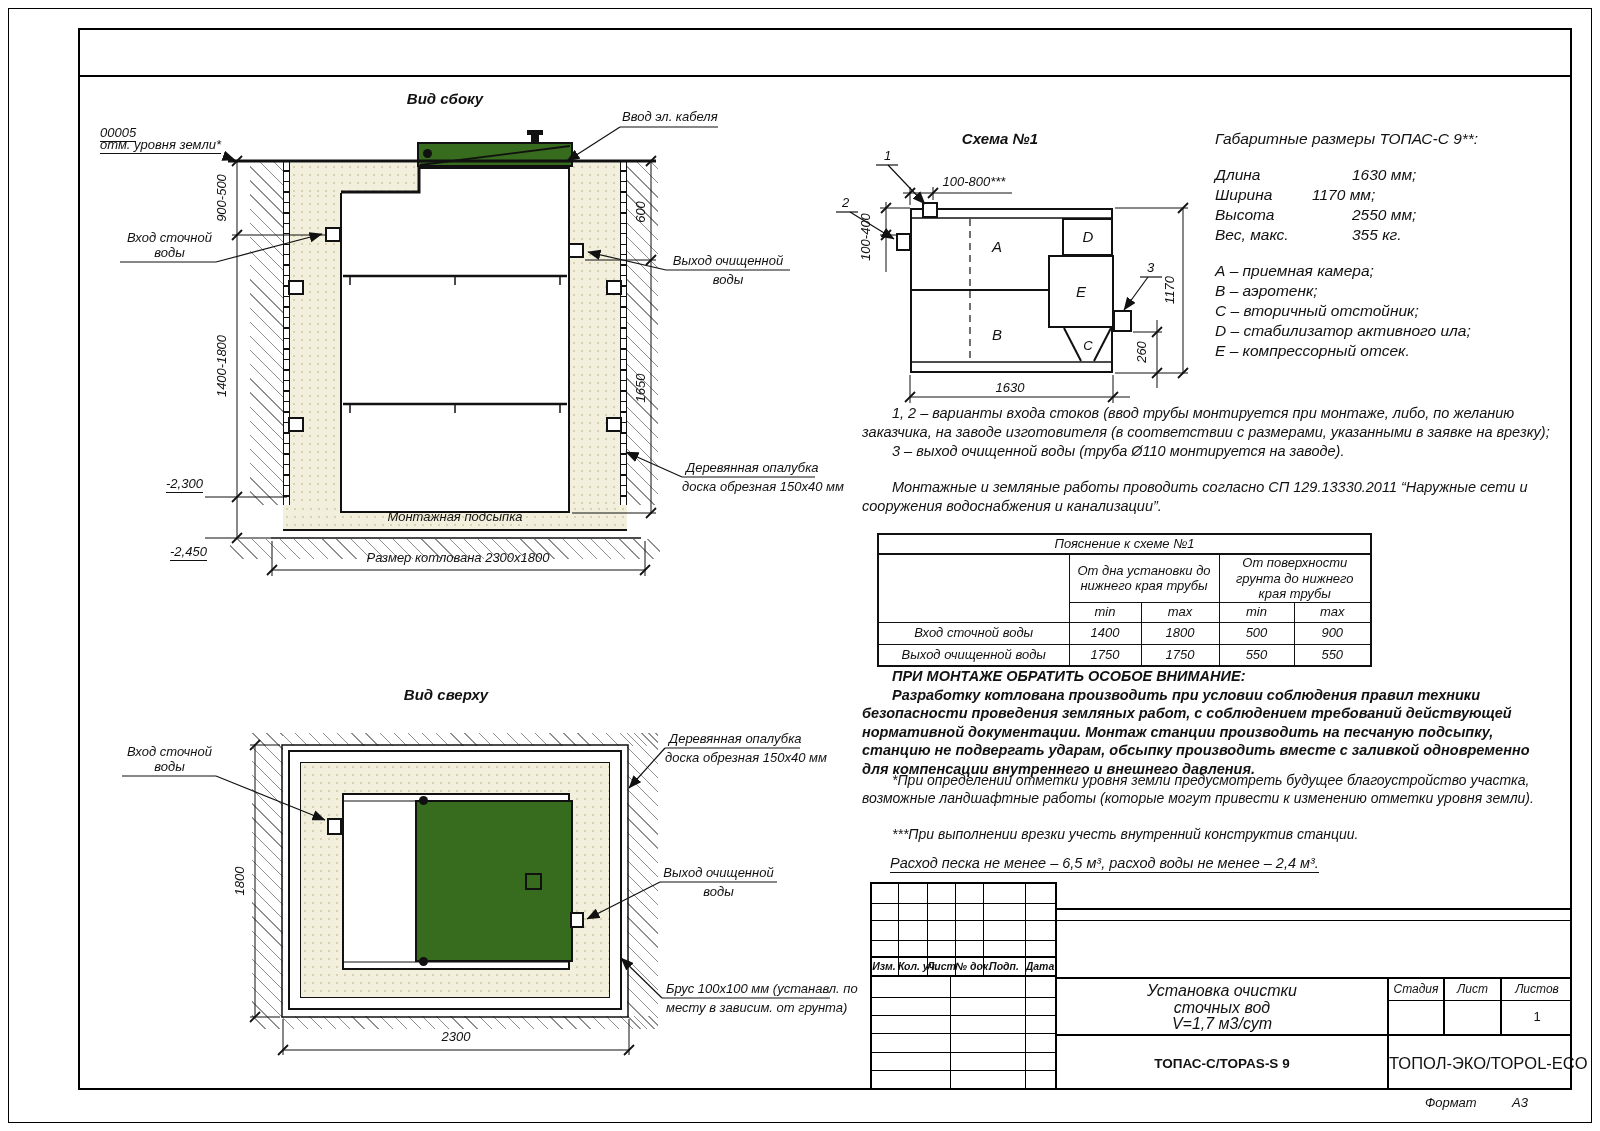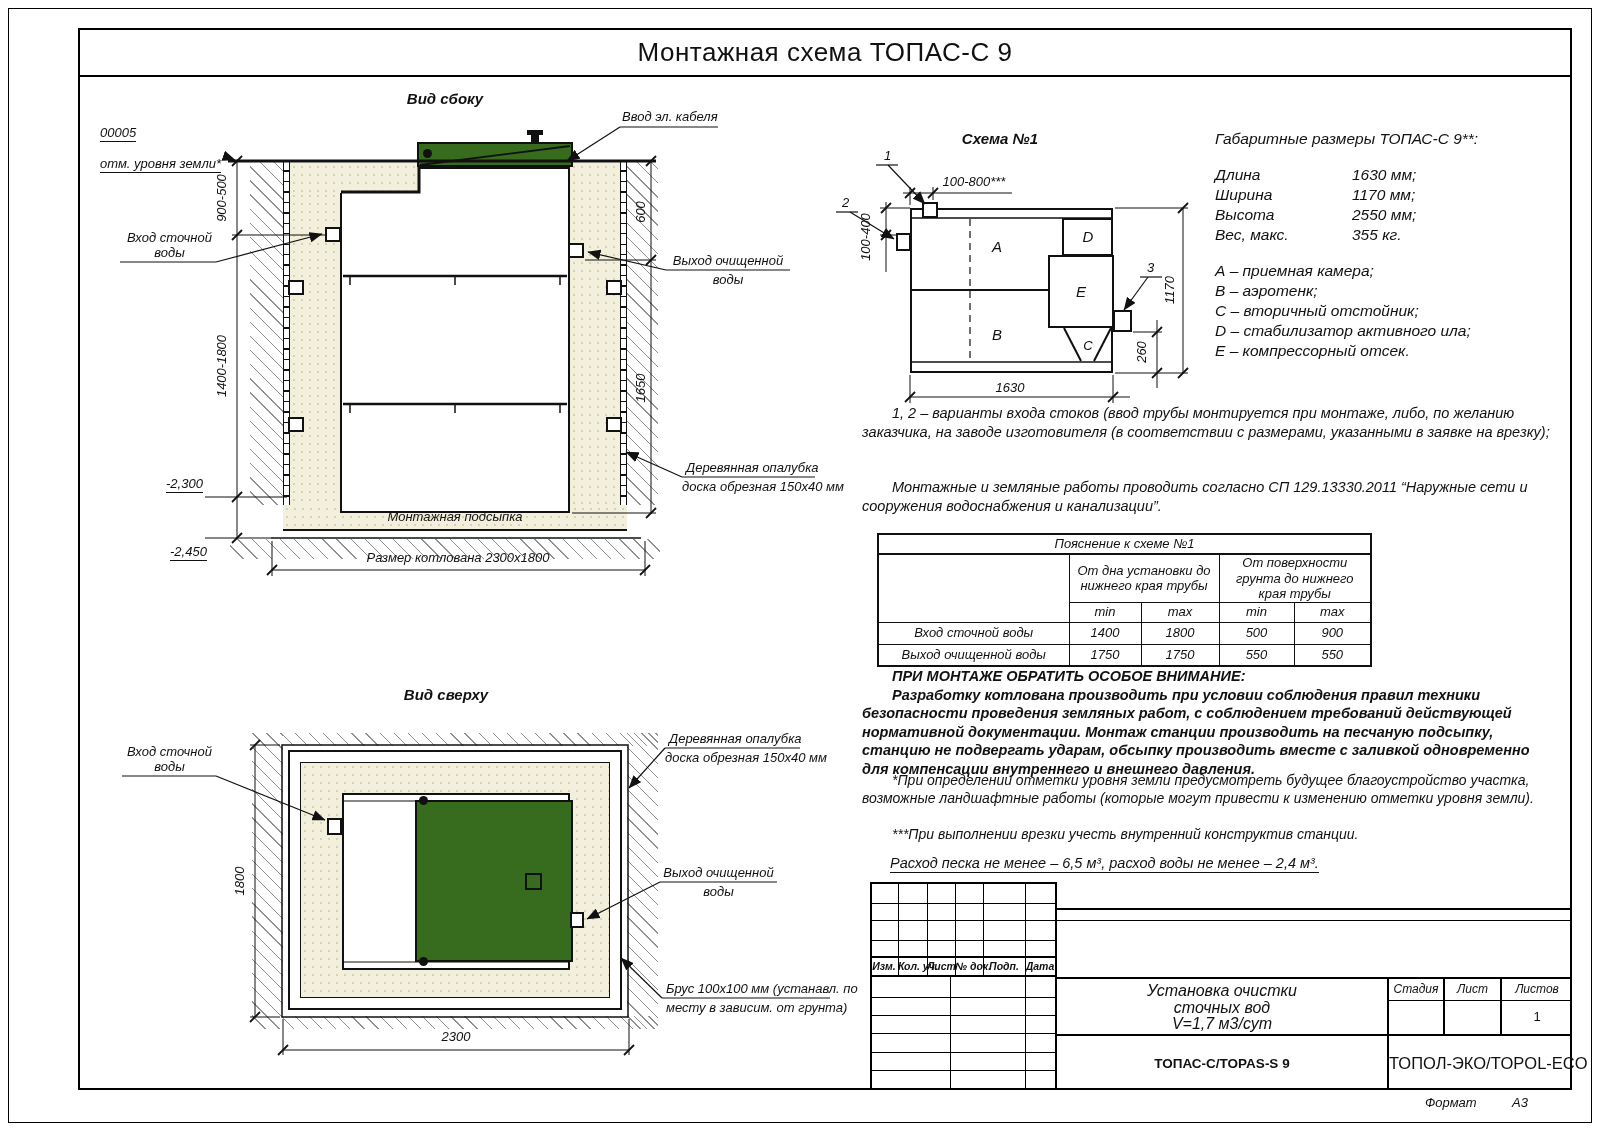--- a/index.html
+++ b/index.html
@@ -42,21 +42,20 @@
   svg line,svg polyline,svg rect{stroke:#111;fill:none;}
 </style>
 </head>
 <body>
 
 <div class="page">
 
   <div class="abs outer-border"></div>
   <div class="abs frame"></div>
   <div class="abs hline" style="left:78px;top:75px;width:1494px;height:2px;"></div>
-  <div class="t big-title" style="left:78px;top:38px;width:1494px;">Монтажная схема ТОПАС-С 9</div>
 
   <div class="abs hatch" style="left:250px;top:161px;width:33px;height:344px;"></div>
   <div class="abs hatch" style="left:627px;top:161px;width:31px;height:344px;"></div>
   <div class="abs hatch" style="left:230px;top:539px;width:430px;height:20px;"></div>
   <div class="abs board" style="left:283px;top:161px;width:7px;height:347px;"></div>
   <div class="abs board" style="left:620px;top:161px;width:7px;height:347px;"></div>
   <div class="abs sand" style="left:283px;top:505px;width:344px;height:26px;border-bottom:2px solid #111;"></div>
   <div class="abs tank" style="left:340px;top:167px;width:230px;height:346px;"></div>
   <div class="abs sand" style="left:290px;top:163px;width:130px;height:30px;"></div>
   <div class="abs sand" style="left:290px;top:192px;width:50px;height:313px;"></div>
@@ -199,21 +198,21 @@
     <line x1="876" y1="165" x2="898" y2="165" stroke-width="1.2"></line>
     <line x1="888" y1="165" x2="925" y2="204" stroke-width="1.2" marker-end="url(#arw)"></line>
     <line x1="836" y1="212" x2="858" y2="212" stroke-width="1.2"></line>
     <line x1="850" y1="212" x2="894" y2="239" stroke-width="1.2" marker-end="url(#arw)"></line>
     <line x1="1140" y1="277" x2="1162" y2="277" stroke-width="1.2"></line>
     <line x1="1148" y1="277" x2="1124" y2="310" stroke-width="1.2" marker-end="url(#arw)"></line>
   </svg>
 
   <div class="t vtitle tc" style="left:385px;top:90px;width:120px;">Вид сбоку</div>
   <div class="t" style="left:100px;top:126px;"><span class="u">00005</span></div>
-  <div class="t" style="left:100px;top:157px;font-style:italic;"><span class="u">отм. уровня земли*</span></div>
+  <div class="t" style="left:100px;top:138px;font-style:italic;"><span class="u">отм. уровня земли*</span></div>
   <div class="t rot" style="left:222px;top:198px;">900-500</div>
   <div class="t rot" style="left:222px;top:366px;">1400-1800</div>
   <div class="t tc" style="left:122px;top:231px;width:95px;">Вход сточной</div>
   <div class="t tc" style="left:122px;top:246px;width:95px;">воды</div>
   <div class="t" style="left:166px;top:477px;"><span class="u">-2,300</span></div>
   <div class="t" style="left:170px;top:545px;"><span class="u">-2,450</span></div>
   <div class="t tc" style="left:375px;top:510px;width:160px;">Монтажная подсыпка</div>
   <div class="t tc" style="left:333px;top:551px;width:250px;">Размер котлована 2300х1800</div>
   <div class="t" style="left:622px;top:110px;">Ввод эл. кабеля</div>
   <div class="t rot" style="left:641px;top:212px;">600</div>
@@ -247,32 +246,33 @@
   <div class="t tc" style="left:924px;top:175px;width:100px;">100-800***</div>
   <div class="t rot" style="left:866px;top:237px;">100-400</div>
   <div class="t rot" style="left:1170px;top:290px;">1170</div>
   <div class="t rot" style="left:1142px;top:352px;">260</div>
   <div class="t tc" style="left:960px;top:381px;width:100px;">1630</div>
 
   <div class="t spec" style="left:1215px;top:130px;">Габаритные размеры ТОПАС-С 9**:</div>
   <div class="t spec" style="left:1215px;top:166px;">Длина</div>
   <div class="t spec" style="left:1352px;top:166px;">1630 мм;</div>
   <div class="t spec" style="left:1215px;top:186px;">Ширина</div>
-  <div class="t spec" style="left:1352px;top:186px;font-style:italic;">1170 мм;</div>
+  <div class="t spec" style="left:1312px;top:186px;font-style:italic;">1170 мм;</div>
   <div class="t spec" style="left:1215px;top:206px;">Высота</div>
   <div class="t spec" style="left:1352px;top:206px;">2550 мм;</div>
   <div class="t spec" style="left:1215px;top:226px;">Вес, макс.</div>
   <div class="t spec" style="left:1352px;top:226px;">355 кг.</div>
   <div class="t spec" style="left:1215px;top:262px;">А – приемная камера;</div>
   <div class="t spec" style="left:1215px;top:282px;">В – аэротенк;</div>
   <div class="t spec" style="left:1215px;top:302px;">С – вторичный отстойник;</div>
   <div class="t spec" style="left:1215px;top:322px;">D – стабилизатор активного ила;</div>
   <div class="t spec" style="left:1215px;top:342px;">Е – компрессорный отсек.</div>
 
   <div class="par" style="left:862px;top:404px;width:694px;">1, 2 – варианты входа  стоков (ввод трубы монтируется при монтаже, либо, по желанию заказчика, на заводе изготовителя (в соответствии с размерами, указанными в заявке на врезку);</div>
+  <div class="par" style="left:862px;top:442px;width:694px;">3 – выход очищенной воды (труба Ø110 монтируется на заводе).</div>
   <div class="par" style="left:862px;top:478px;width:694px;">Монтажные и земляные работы проводить согласно СП 129.13330.2011 “Наружные сети и сооружения водоснабжения и канализации”.</div>
 
   <table class="exp-table" style="left:877px;top:533px;width:493px;">
     <colgroup>
         <col style="width:191px">
         <col style="width:72px">
         <col style="width:78px">
         <col style="width:75px">
         <col style="width:77px">
       </colgroup>

